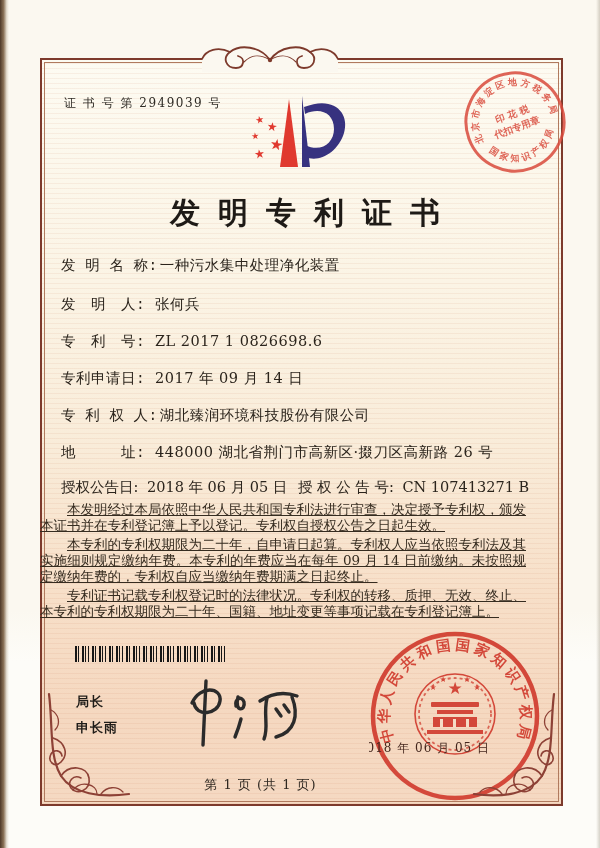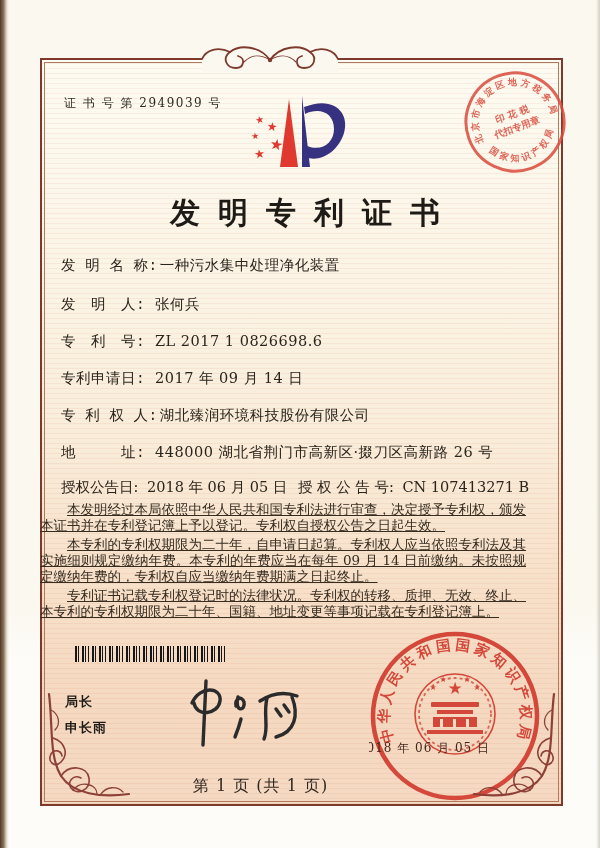--- a/index.html
+++ b/index.html
@@ -27,23 +27,23 @@
   .field-row{left:61px;width:480px;font-size:14.5px;color:#2b241c;letter-spacing:.5px;white-space:nowrap;}
   .field-row .lbl{display:inline-block;min-width:92px;font-family:Liberation Mono, monospace;}
   .field-row .val{margin-left:2px;}
   .grant-row{left:61px;top:478px;width:480px;font-size:14.5px;color:#2b241c;white-space:nowrap;}
   .grant-b{position:absolute;left:237px;top:0;}
   .paras{left:40px;top:501px;width:486px;font-size:13.5px;line-height:16px;
     color:#362c20;text-align:justify;text-decoration:underline;}
   .paras p{margin:0 0 3px 0;text-indent:2em;}
   .barcode{left:75px;top:646px;width:150px;height:16px;
     background:repeating-linear-gradient(90deg,#161616 0 2px,rgba(0,0,0,0) 2px 3px,#161616 3px 4px,rgba(0,0,0,0) 4px 7px,#161616 7px 9px,rgba(0,0,0,0) 9px 10px,#161616 10px 11px,rgba(0,0,0,0) 11px 13px,#161616 13px 14px,rgba(0,0,0,0) 14px 17px);}
-  .director{left:65px;font-size:13px;font-weight:700;color:#1f1c18;letter-spacing:1px;
+  .director{left:76px;font-size:13px;font-weight:700;color:#1f1c18;letter-spacing:1px;
     font-family:Liberation Mono, monospace;}
-  .footer{left:40px;width:441px;top:776px;text-align:center;font-size:16px;color:#2f2821;letter-spacing:1px;}
+  .footer{left:40px;width:441px;top:776px;text-align:center;font-size:13px;color:#2f2821;letter-spacing:1px;}
   svg{display:block;}
   .seal-svg{left:369px;top:630px;}
   .stamp-svg{left:460px;top:67px;transform:rotate(-20deg);}
   .logo-svg{left:246px;top:93px;}
   .ornament-top{left:182px;top:42px;}
   .fl-left{left:45px;top:692px;}
   .fl-right{left:472px;top:692px;transform:scaleX(-1);}
 </style>
 </head>
 <body>

